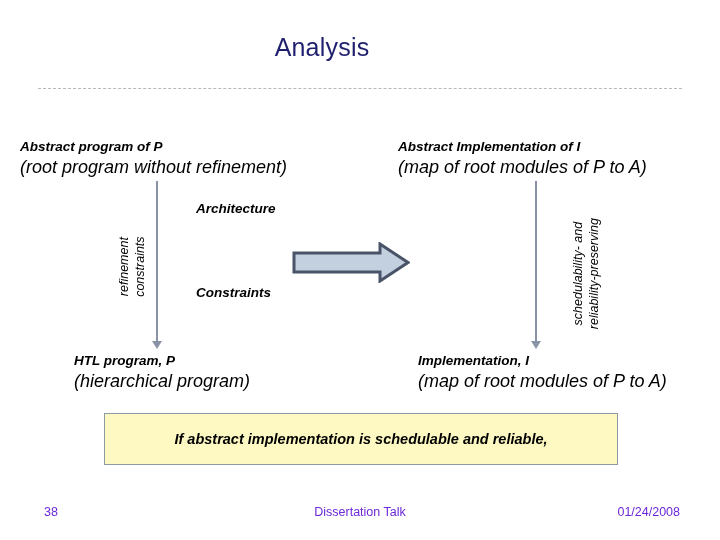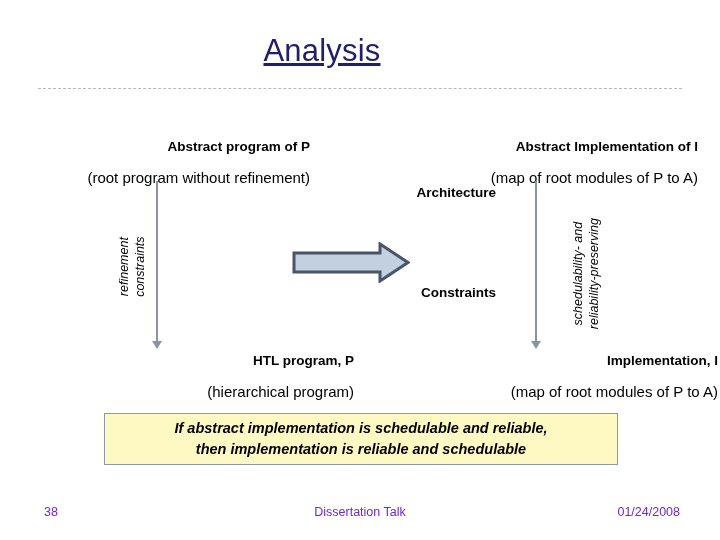--- a/index.html
+++ b/index.html
@@ -21,57 +21,56 @@
     inset: 0;
   }
 
   
   .slide-title {
     position: absolute;
     left: 0;
     top: 34px;
     width: 644px;
     text-align: center;
-    font-size: 31px;
+    font-size: 25px;
     color: #1f1f6e;
     letter-spacing: 0.2px;
     line-height: 1.1;
-    text-decoration: underline;
   }
   .title-rule {
     position: absolute;
     left: 38px;
     top: 88px;
     width: 644px;
     height: 0;
     border-top: 1px dashed #b8b8b8;
   }
 
   
   .blk {
     position: absolute;
-    text-align: right;
+    text-align: left;
     line-height: 1.32;
+    font-style: italic;
   }
   .hd {
     font-weight: bold;
     font-size: 13.5px;
     white-space: nowrap;
   }
   .sub {
     font-weight: normal;
-    font-size: 15px;
+    font-size: 18px;
     white-space: nowrap;
-    margin-top: 12px;
   }
 
   
   #abstract-program   { left: 20px;  top: 138px; width: 290px; }
   #abstract-impl      { left: 398px; top: 138px; width: 300px; }
-  #architecture       { left: 196px; top: 184px; width: 300px; }
+  #architecture       { left: 196px; top: 200px; width: 300px; }
   #constraints        { left: 196px; top: 284px; width: 300px; }
   #htl-program        { left: 74px;  top: 352px; width: 280px; }
   #implementation     { left: 418px; top: 352px; width: 300px; }
 
   
   .varrow {
     position: absolute;
     width: 10px;
   }
   .varrow .shaft {
@@ -220,21 +219,20 @@
   </div>
 
   <div class="blk" id="implementation">
     <div class="hd">Implementation, I</div>
     <div class="sub">(map of root modules of P to A)</div>
   </div>
 
   <div id="conclusion-box">
     <div class="ctext">
       <div>If abstract implementation is schedulable and reliable,</div>
-      <div>then implementation is reliable and schedulable</div>
     </div>
   </div>
 
   <div class="footer" id="footer-page">38</div>
   <div class="footer" id="footer-center">Dissertation Talk</div>
   <div class="footer" id="footer-date">01/24/2008</div>
 
 </div>
 
 </body></html>

